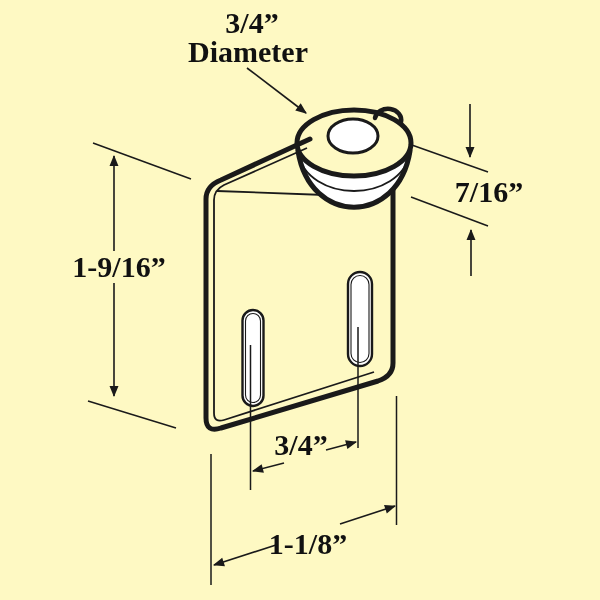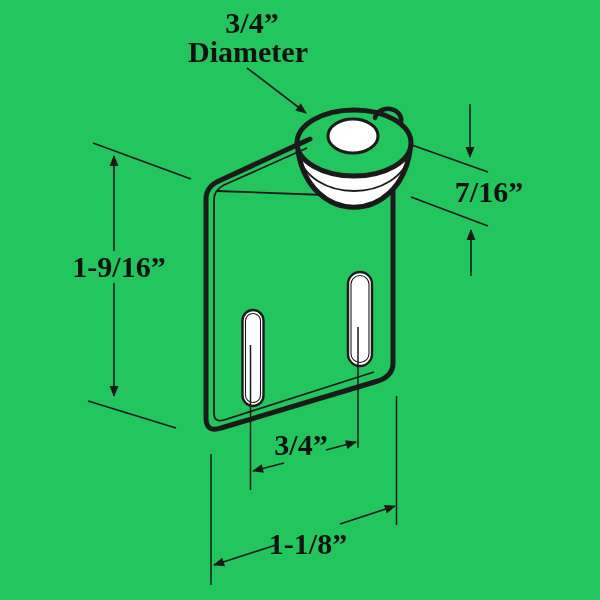--- a/index.html
+++ b/index.html
@@ -1,16 +1,16 @@
 <!DOCTYPE html>
 <html><head>
 <meta charset="utf-8">
 <style>
   html, body { margin: 0; padding: 0; background: #ffffff; }
-  .stage { width: 600px; height: 600px; position: relative; background: #22c55e; overflow: hidden; }
+  .stage { width: 600px; height: 600px; position: relative; background: #fef9c3; overflow: hidden; }
   svg { display: block; }
   .thick { fill: none; stroke: #1a1a1a; stroke-width: 5; stroke-linejoin: round; stroke-linecap: round; }
   .mid   { fill: #ffffff; stroke: #1a1a1a; stroke-width: 3; }
   .thin  { fill: none; stroke: #1a1a1a; stroke-width: 1.8; }
   .slot  { fill: #ffffff; stroke: #1a1a1a; stroke-width: 2.4; }
   .slot-inner { fill: none; stroke: #1a1a1a; stroke-width: 1.1; }
   .xline { fill: none; stroke: #1a1a1a; stroke-width: 1.5; }
   .dim   { fill: none; stroke: #1a1a1a; stroke-width: 1.6; marker-end: url(#arr); }
   .whitefill { fill: #ffffff; stroke: none; }
   text.label {

